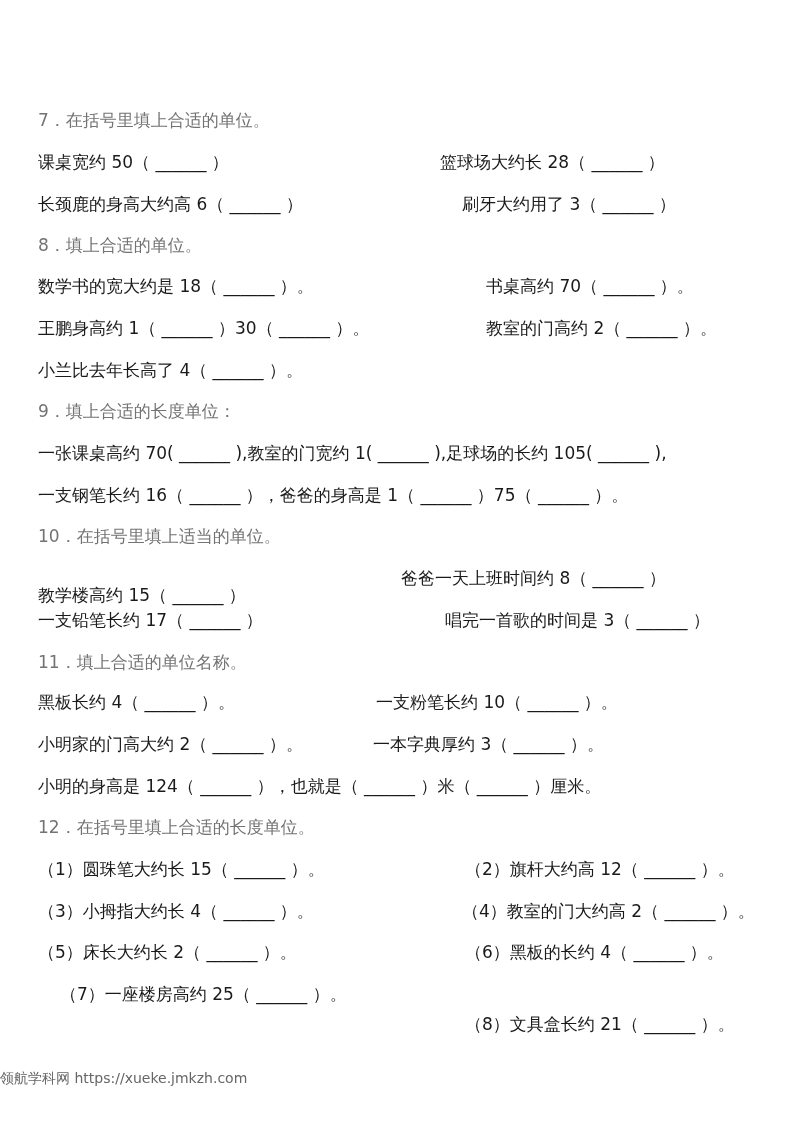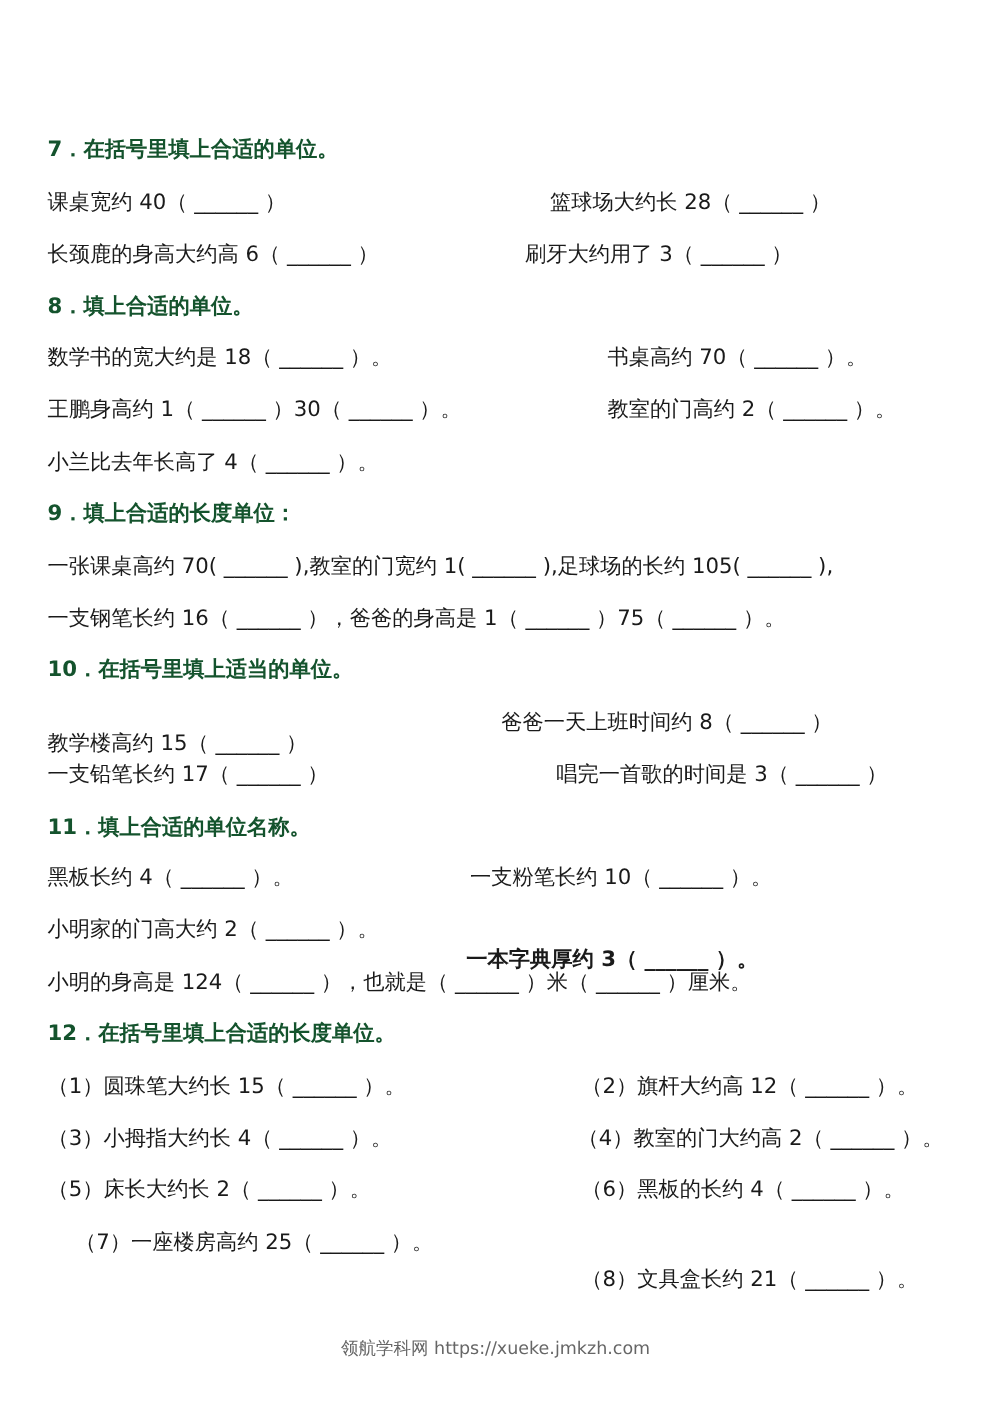--- a/index.html
+++ b/index.html
@@ -5,34 +5,34 @@
   html, body { margin: 0; padding: 0; background: #ffffff; }
   body {
     width: 793px; height: 1122px; position: relative; overflow: hidden;
     font-family: "DejaVu Sans", "Liberation Sans", sans-serif;
     color: #1a1a1a;
   }
   .line {
     position: absolute; white-space: nowrap; font-size: 17px; line-height: 24px;
     letter-spacing: 0px;
   }
-  .heading { font-weight: bold; font-size: 17px; color: #14532d; }
+  .heading { font-weight: normal; font-size: 17px; color: #737373; }
   .footer {
-    position: absolute; left: 0; width: 793px; top: 1070px; text-align: center;
+    position: absolute; left: 0; width: 793px; top: 1070px; text-align: left;
     font-size: 14px; color: #666; white-space: nowrap;
   }
 </style>
 </head>
 <body>
 
 <div class="line heading" style="left:38px;top:108px;">7．在括号里填上合适的单位。</div>
-<div class="line" style="left:38px;top:150px;">课桌宽约 40（ ______ ）</div>
+<div class="line" style="left:38px;top:150px;">课桌宽约 50（ ______ ）</div>
 <div class="line" style="left:440px;top:150px;">篮球场大约长 28（ ______ ）</div>
 <div class="line" style="left:38px;top:192px;">长颈鹿的身高大约高 6（ ______ ）</div>
-<div class="line" style="left:420px;top:192px;">刷牙大约用了 3（ ______ ）</div>
+<div class="line" style="left:462px;top:192px;">刷牙大约用了 3（ ______ ）</div>
 
 <div class="line heading" style="left:38px;top:233px;">8．填上合适的单位。</div>
 <div class="line" style="left:38px;top:274px;">数学书的宽大约是 18（ ______ ）。</div>
 <div class="line" style="left:486px;top:274px;">书桌高约 70（ ______ ）。</div>
 <div class="line" style="left:38px;top:316px;">王鹏身高约 1（ ______ ）30（ ______ ）。</div>
 <div class="line" style="left:486px;top:316px;">教室的门高约 2（ ______ ）。</div>
 <div class="line" style="left:38px;top:358px;text-align:right;">小兰比去年长高了 4（ ______ ）。</div>
 
 <div class="line heading" style="left:38px;top:399px;">9．填上合适的长度单位：</div>
 <div class="line" style="left:38px;top:441px;">一张课桌高约 70( ______ ),教室的门宽约 1( ______ ),足球场的长约 105( ______ ),</div>
@@ -41,21 +41,21 @@
 <div class="line heading" style="left:38px;top:524px;">10．在括号里填上适当的单位。</div>
 <div class="line" style="left:38px;top:566px;margin-top:17px;">教学楼高约 15（ ______ ）</div>
 <div class="line" style="left:401px;top:566px;">爸爸一天上班时间约 8（ ______ ）</div>
 <div class="line" style="left:38px;top:608px;">一支铅笔长约 17（ ______ ）</div>
 <div class="line" style="left:401px;top:608px;padding-left:44px;">唱完一首歌的时间是 3（ ______ ）</div>
 
 <div class="line heading" style="left:38px;top:650px;">11．填上合适的单位名称。</div>
 <div class="line" style="left:38px;top:690px;">黑板长约 4（ ______ ）。</div>
 <div class="line" style="left:376px;top:690px;">一支粉笔长约 10（ ______ ）。</div>
 <div class="line" style="left:38px;top:732px;text-align:center;">小明家的门高大约 2（ ______ ）。</div>
-<div class="line" style="left:373px;top:756px;font-weight:bold;">一本字典厚约 3（ ______ ）。</div>
+<div class="line" style="left:373px;top:732px;">一本字典厚约 3（ ______ ）。</div>
 <div class="line" style="left:38px;top:774px;">小明的身高是 124（ ______ ），也就是（ ______ ）米（ ______ ）厘米。</div>
 
 <div class="line heading" style="left:38px;top:815px;">12．在括号里填上合适的长度单位。</div>
 <div class="line" style="left:38px;top:857px;">（1）圆珠笔大约长 15（ ______ ）。</div>
 <div class="line" style="left:465px;top:857px;">（2）旗杆大约高 12（ ______ ）。</div>
 <div class="line" style="left:38px;top:899px;">（3）小拇指大约长 4（ ______ ）。</div>
 <div class="line" style="left:462px;top:899px;">（4）教室的门大约高 2（ ______ ）。</div>
 <div class="line" style="left:38px;top:940px;">（5）床长大约长 2（ ______ ）。</div>
 <div class="line" style="left:465px;top:940px;">（6）黑板的长约 4（ ______ ）。</div>
 <div class="line" style="left:38px;top:982px;margin-left:22px;">（7）一座楼房高约 25（ ______ ）。</div>

